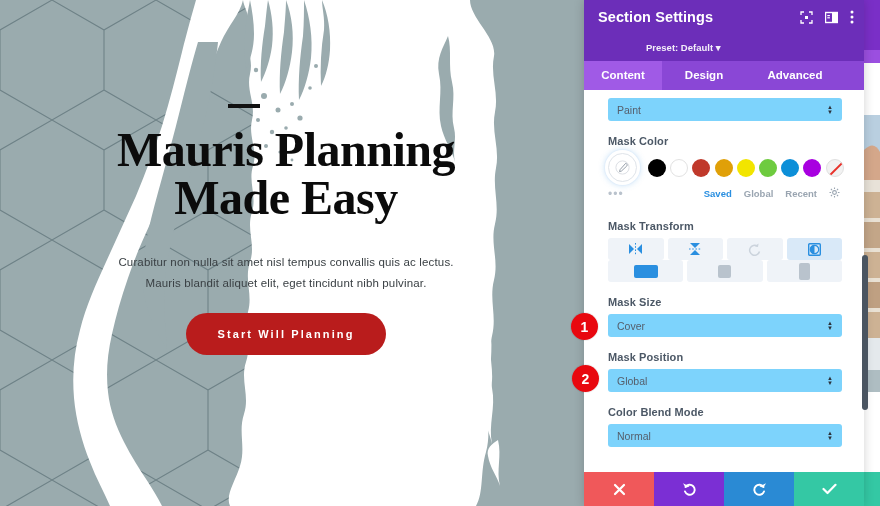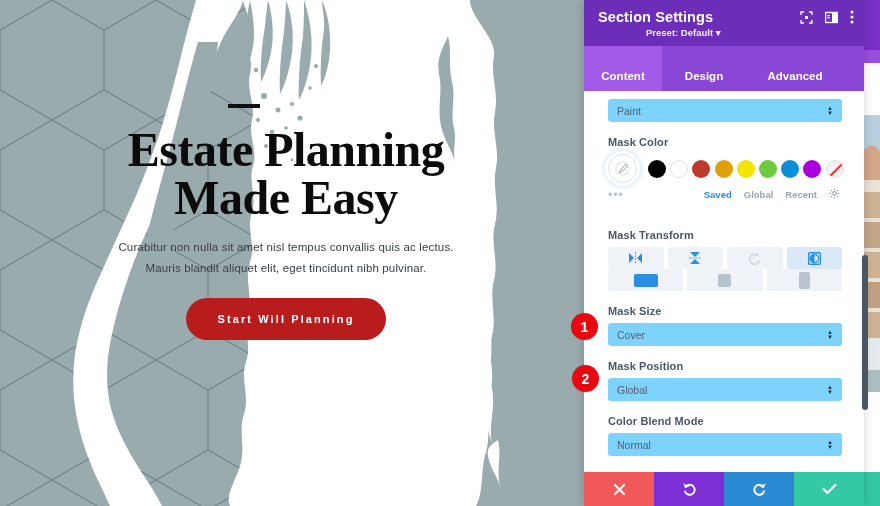--- a/index.html
+++ b/index.html
@@ -44,21 +44,21 @@
   .hero-title {
     font-family: "Liberation Serif", serif;
     font-weight: 700;
     font-size: 48px;
     line-height: 0.99;
     color: #0b0b0b;
     letter-spacing: -0.5px;
     padding: 0 14px;
   }
   .hero-sub {
-    margin-top: 16px;
+    margin-top: 31px;
     font-family: "Liberation Sans", sans-serif;
     font-size: 11.5px;
     line-height: 1.85;
     color: #3a4044;
     letter-spacing: .15px;
     padding: 0 18px;
   }
   .hero-btn {
     display: inline-block;
     margin-top: 18px;
@@ -99,33 +99,33 @@
     z-index: 10;
     box-shadow: 0 0 10px rgba(0,0,0,.18);
   }
   .panel-header {
     background: #6c2eb9;
     padding: 9px 14px 8px 14px;
     color: #fff;
     position: relative;
   }
   .panel-title { font-size: 14.5px; font-weight: 700; letter-spacing: .1px; }
-  .panel-preset { font-size: 9.5px; margin-top: 2px; opacity: .92; font-weight: 600; padding-left: 48px; }
+  .panel-preset { font-size: 9.5px; margin-top: 17px; opacity: .92; font-weight: 600; padding-left: 48px; }
   .hdr-icons {
     position: absolute; right: 10px; top: 10px;
     display: flex; gap: 12px; align-items: center;
   }
   .hdr-icons span { cursor: pointer; display:flex; align-items:center; }
 
   .tabs {
     display: flex;
     background: #8a47d6;
   }
   .tab {
-    padding: 24px 0 9px 0;
+    padding: 8px 0 9px 0;
     color: #fff;
     font-size: 11.5px;
     font-weight: 700;
     cursor: pointer;
     text-align: center;
   }
   .tab.t0 { width: 78px; background: #a05ae6; }
   .tab.t1 { width: 84px; }
   .tab.t2 { width: 98px; }
 
@@ -357,21 +357,21 @@
       <circle cx="470" cy="120" r="2"></circle>
         <circle cx="476" cy="250" r="1.8"></circle>
       <circle cx="486" cy="380" r="1.6"></circle>
         <circle cx="474" cy="460" r="1.5"></circle>
     </g>
   </svg>
 
   <div class="hero">
     <div class="hero-rule"></div>
     <div class="hero-title">
-      <div>Estate Planning</div>
+      <div>Mauris Planning</div>
       <div>Made Easy</div>
     </div>
     <div class="hero-sub">
       <div>Curabitur non nulla sit amet nisl tempus convallis quis ac lectus.</div>
       <div>Mauris blandit aliquet elit, eget tincidunt nibh pulvinar.</div>
     </div>
     <button class="hero-btn">Start Will Planning</button>
   </div>
 
   <div class="badge" id="badge1">1</div>
@@ -476,21 +476,21 @@
             <circle cx="5.5" cy="5.5" r="1.9" fill="none" stroke="#9aa5b1" stroke-width="1.1"></circle>
             <g stroke="#9aa5b1" stroke-width="1.1">
               <path d="M5.5 .5v1.6M5.5 8.9v1.6M.5 5.5h1.6M8.9 5.5h1.6
                        M1.9 1.9l1.1 1.1M8 8l1.1 1.1M9.1 1.9L8 3M3 8l-1.1 1.1"></path>
             </g>
           </svg>
         </span>
       </div>
       <div class="dots3">•••</div>
 
-      <div class="field-label" style="margin-top:28px;">Mask Transform</div>
+      <div class="field-label" style="margin-top:20px;">Mask Transform</div>
       <div class="btn-group">
         <div class="icon-btn">
           <svg width="15" height="12" viewBox="0 0 15 12">
             <path d="M1 1 L6 6 L1 11 Z" fill="#2a8fe0"></path>
             <path d="M14 1 L9 6 L14 11 Z" fill="#2a8fe0"></path>
             <path d="M7.5 0 V12" stroke="#2a8fe0" stroke-width="1" stroke-dasharray="1.6 1.6"></path>
           </svg>
         </div>
         <div class="icon-btn">
           <svg width="12" height="14" viewBox="0 0 12 14">

